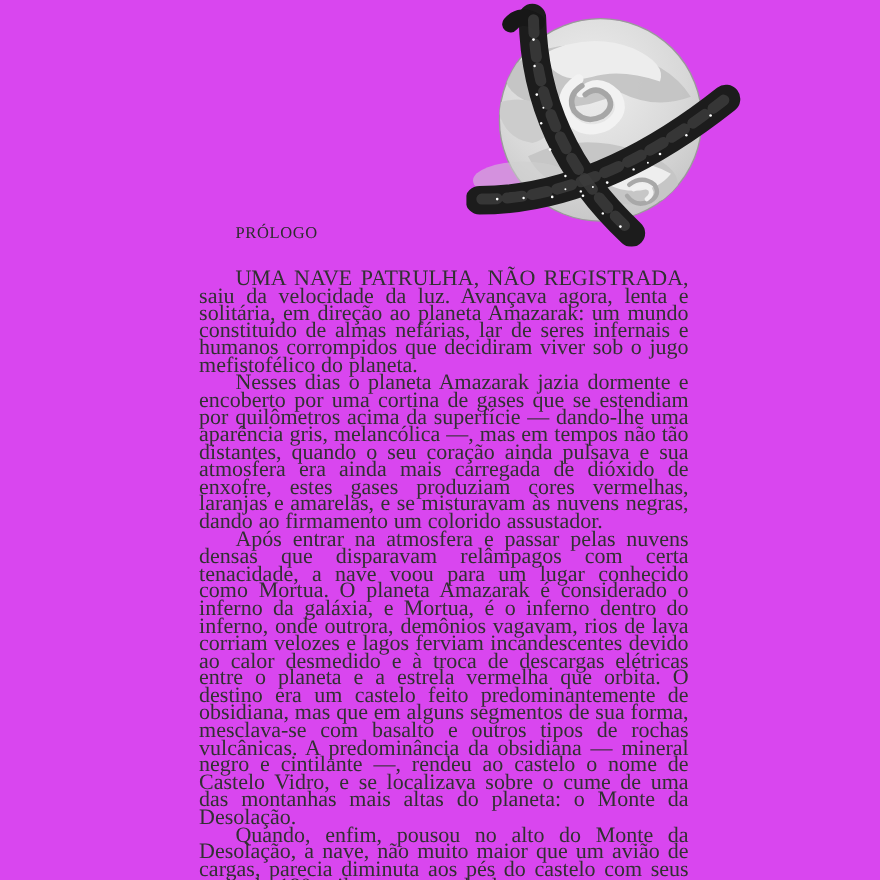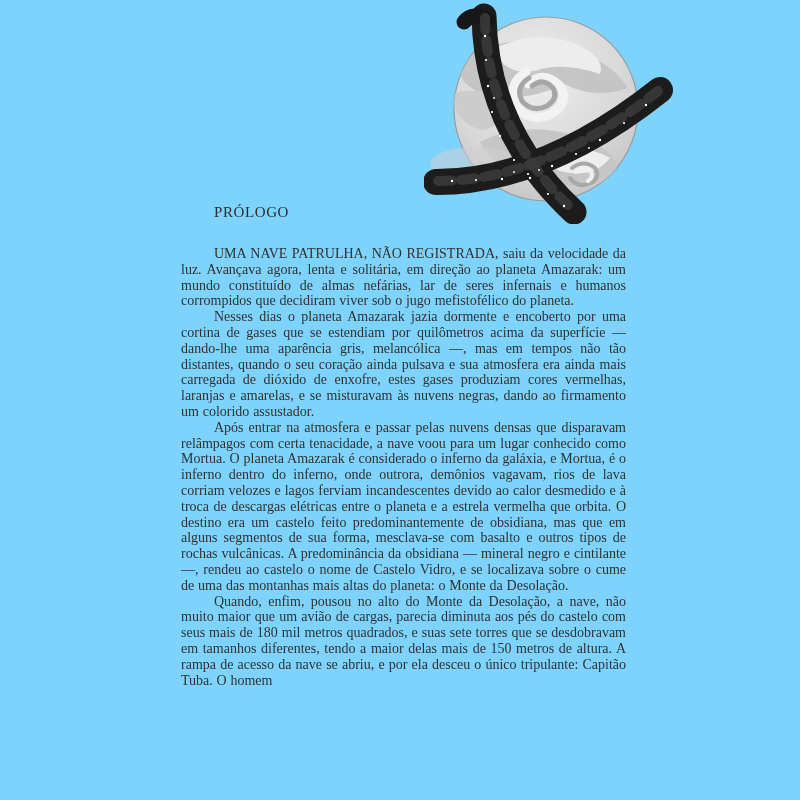--- a/index.html
+++ b/index.html
@@ -4,21 +4,21 @@
 <style>
   html, body {
     margin: 0;
     padding: 0;
     background: #ffffff;
   }
   .page {
     position: relative;
     width: 800px;
     height: 800px;
-    background: #7dd3fc;
+    background: #d946ef;
     overflow: hidden;
     font-family: "Liberation Serif", "DejaVu Serif", serif;
   }
   .illustration {
     position: absolute;
     left: 424px;
     top: 2px;
     width: 258px;
     height: 222px;
   }
@@ -32,21 +32,21 @@
   .heading {
     font-size: 15px;
     font-weight: 400;
     letter-spacing: 0.6px;
     line-height: 18px;
     margin: 0 0 25px 33px;
     color: #2d2d2d;
   }
   .body-text p {
     margin: 0;
-    font-size: 14px;
+    font-size: 20px;
     line-height: 15.8px;
     text-align: justify;
     text-indent: 33px;
     word-spacing: 0.3px;
     color: #313131;
   }
 </style>
 </head>
 <body>
 

